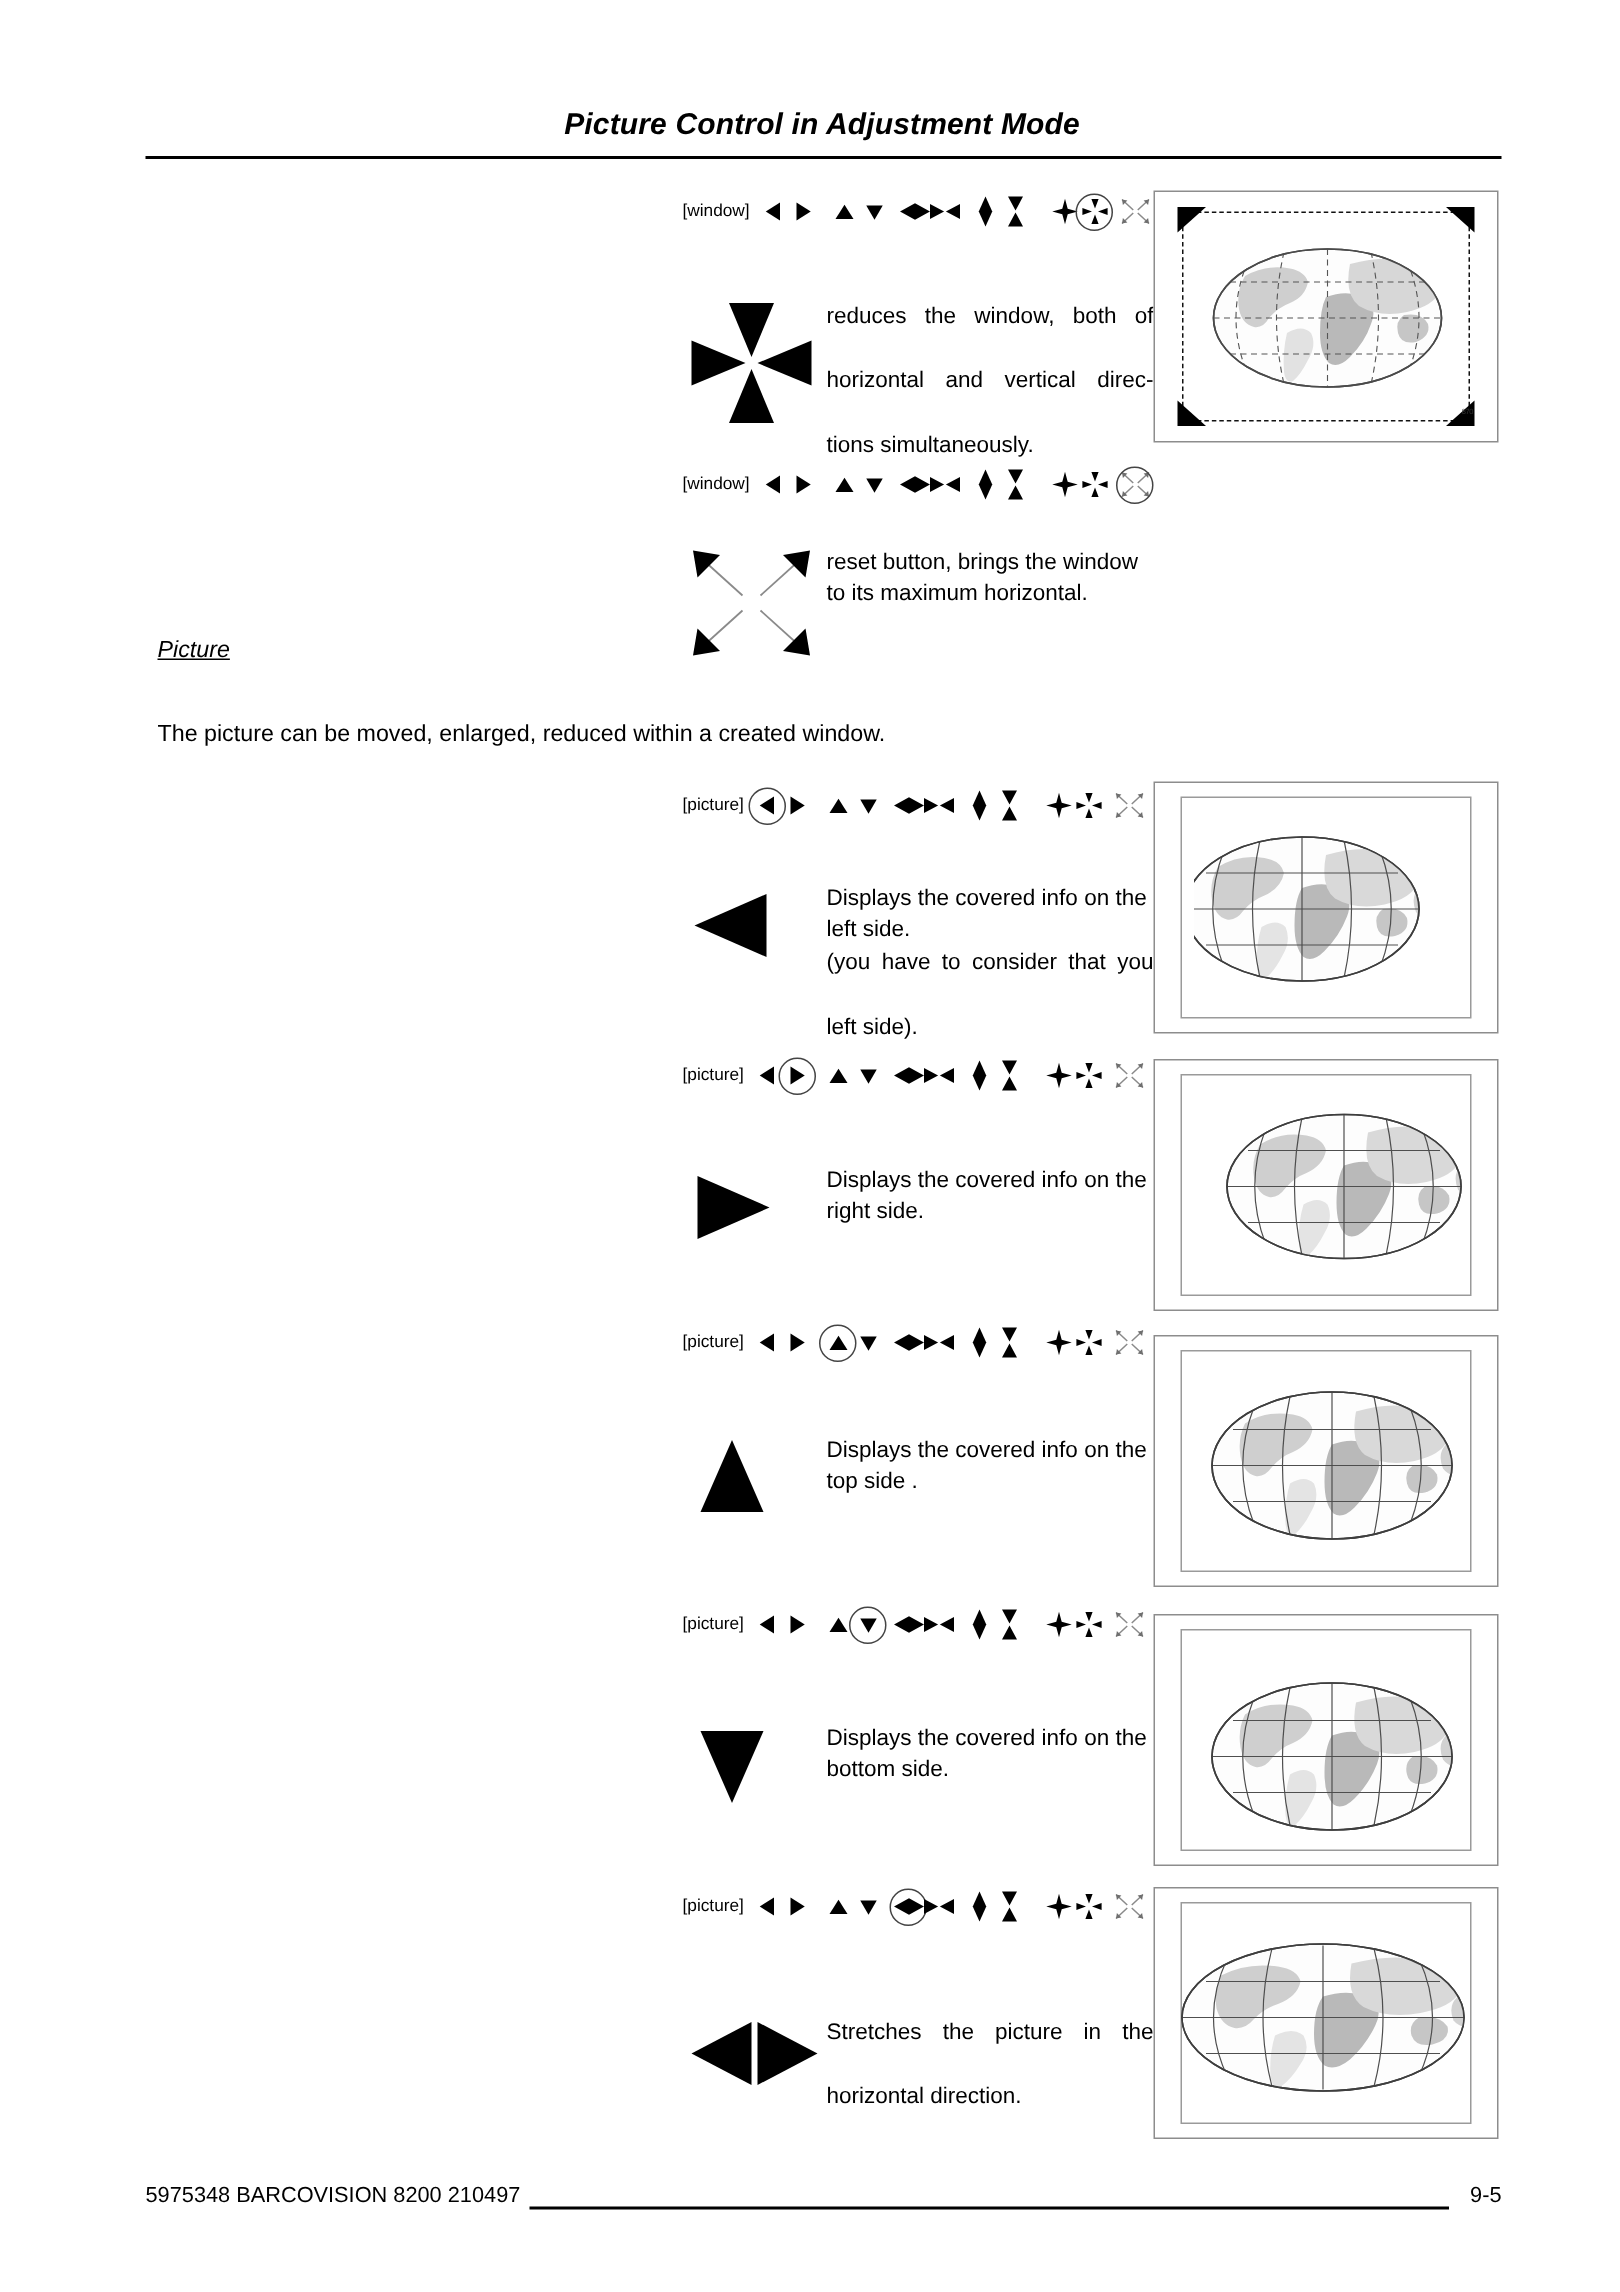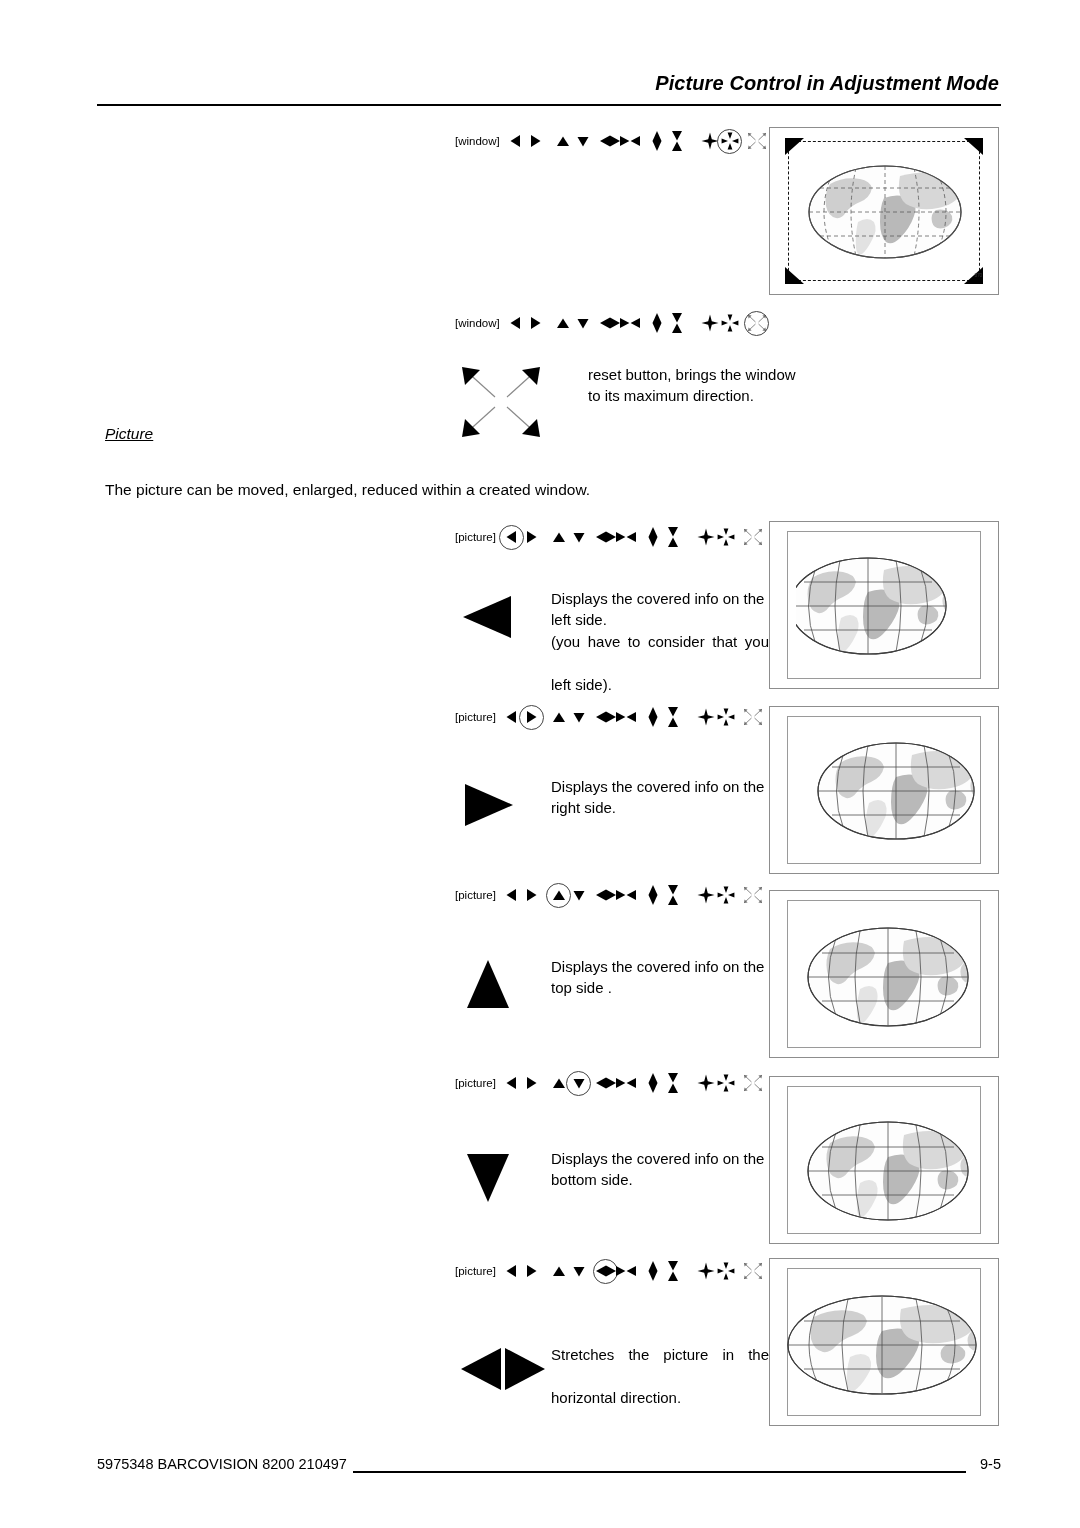--- a/index.html
+++ b/index.html
@@ -24,21 +24,21 @@
   }
 
   
   .header {
     position: absolute;
     left: 97px;
     top: 72px;
     width: 904px;
   }
   .header-title {
-    text-align: right;
+    text-align: center;
     font-style: italic;
     font-weight: bold;
     font-size: 20px;
     letter-spacing: 0.1px;
     color: #000;
     padding-right: 2px;
   }
   .header-rule {
     margin-top: 9px;
     border-top: 2.5px solid #000;
@@ -261,20 +261,35 @@
       </span>
       <span class="gap-s"></span>
       <span class="glyph">
         <svg width="20" height="18" viewBox="0 0 20 18">
           <path d="M1 1 L8.5 8 M19 1 L11.5 8 M1 17 L8.5 10 M19 17 L11.5 10" stroke="#8a8a8a" stroke-width="1" fill="none"></path>
           <path d="M1 1 L4.6 1.6 L1.6 4.6 Z M19 1 L15.4 1.6 L18.4 4.6 Z M1 17 L1.6 13.4 L4.6 16.4 Z M19 17 L18.4 13.4 L15.4 16.4 Z" fill="#6f6f6f"></path>
         </svg>
       </span>
     </div>
 
+    <div class="desc-row" style="margin-top:46px;">
+      <div class="desc-icon">
+        <svg width="84" height="84" viewBox="0 0 84 84">
+          <path d="M27 2 L57 2 L42 38 Z" fill="#000"></path>
+          <path d="M27 82 L57 82 L42 46 Z" fill="#000"></path>
+          <path d="M2 27 L2 57 L38 42 Z" fill="#000"></path>
+          <path d="M82 27 L82 57 L46 42 Z" fill="#000"></path>
+        </svg>
+      </div>
+      <div class="desc-text justify">
+        <span class="j-line">reduces the window, both of</span>
+        <span class="j-line">horizontal and vertical direc-</span>
+        <span>tions simultaneously.</span>
+      </div>
+    </div>
   </div>
 
   <div class="panel" style="left:769px; top:127px; width:230px; height:168px;">
     <div class="panel-dashframe" style="left:18px; top:13px; right:18px; bottom:13px;"></div>
     <div class="globe-holder" style="left:26px; top:20px; width:178px; height:128px;">
       <svg width="178" height="128" viewBox="0 0 178 128">
         <defs>
           <clipPath id="ell1">
               <ellipse cx="89" cy="64" rx="76" ry="46"></ellipse>
             </clipPath>
@@ -374,38 +389,38 @@
       </span>
       <span class="gap-s"></span>
       <span class="glyph sel">
         <svg width="20" height="18" viewBox="0 0 20 18">
           <path d="M1 1 L8.5 8 M19 1 L11.5 8 M1 17 L8.5 10 M19 17 L11.5 10" stroke="#8a8a8a" stroke-width="1" fill="none"></path>
           <path d="M1 1 L4.6 1.6 L1.6 4.6 Z M19 1 L15.4 1.6 L18.4 4.6 Z M1 17 L1.6 13.4 L4.6 16.4 Z M19 17 L18.4 13.4 L15.4 16.4 Z" fill="#6f6f6f"></path>
         </svg>
       </span>
     </div>
 
-    <div class="desc-row" style="margin-top:28px;gap:37px;">
+    <div class="desc-row" style="margin-top:28px;">
       <div class="desc-icon">
         <svg width="84" height="76" viewBox="0 0 84 76">
           <g stroke="#8a8a8a" stroke-width="1.2" fill="none">
             <path d="M5 5 L36 33"></path>
             <path d="M79 5 L48 33"></path>
             <path d="M5 71 L36 43"></path>
             <path d="M79 71 L48 43"></path>
           </g>
           <path d="M3 3 L21 6 L6 21 Z" fill="#000"></path>
           <path d="M81 3 L63 6 L78 21 Z" fill="#000"></path>
           <path d="M3 73 L6 55 L21 70 Z" fill="#000"></path>
           <path d="M81 73 L78 55 L63 70 Z" fill="#000"></path>
         </svg>
       </div>
       <div class="desc-text">
         <span style="display:block">reset button, brings the window</span>
-        <span style="display:block">to its maximum direction.</span>
+        <span style="display:block">to its maximum horizontal.</span>
       </div>
     </div>
   </div>
 
   <div class="section-heading" style="top:425px;text-decoration:underline;">Picture</div>
   <div class="section-intro" style="top:481px;">The picture can be moved, enlarged, reduced within a created window.</div>
 
   <div class="entry" style="left:455px; top:524px;">
     <div class="iconbar">
       <span class="iconbar-label">[picture]</span>

